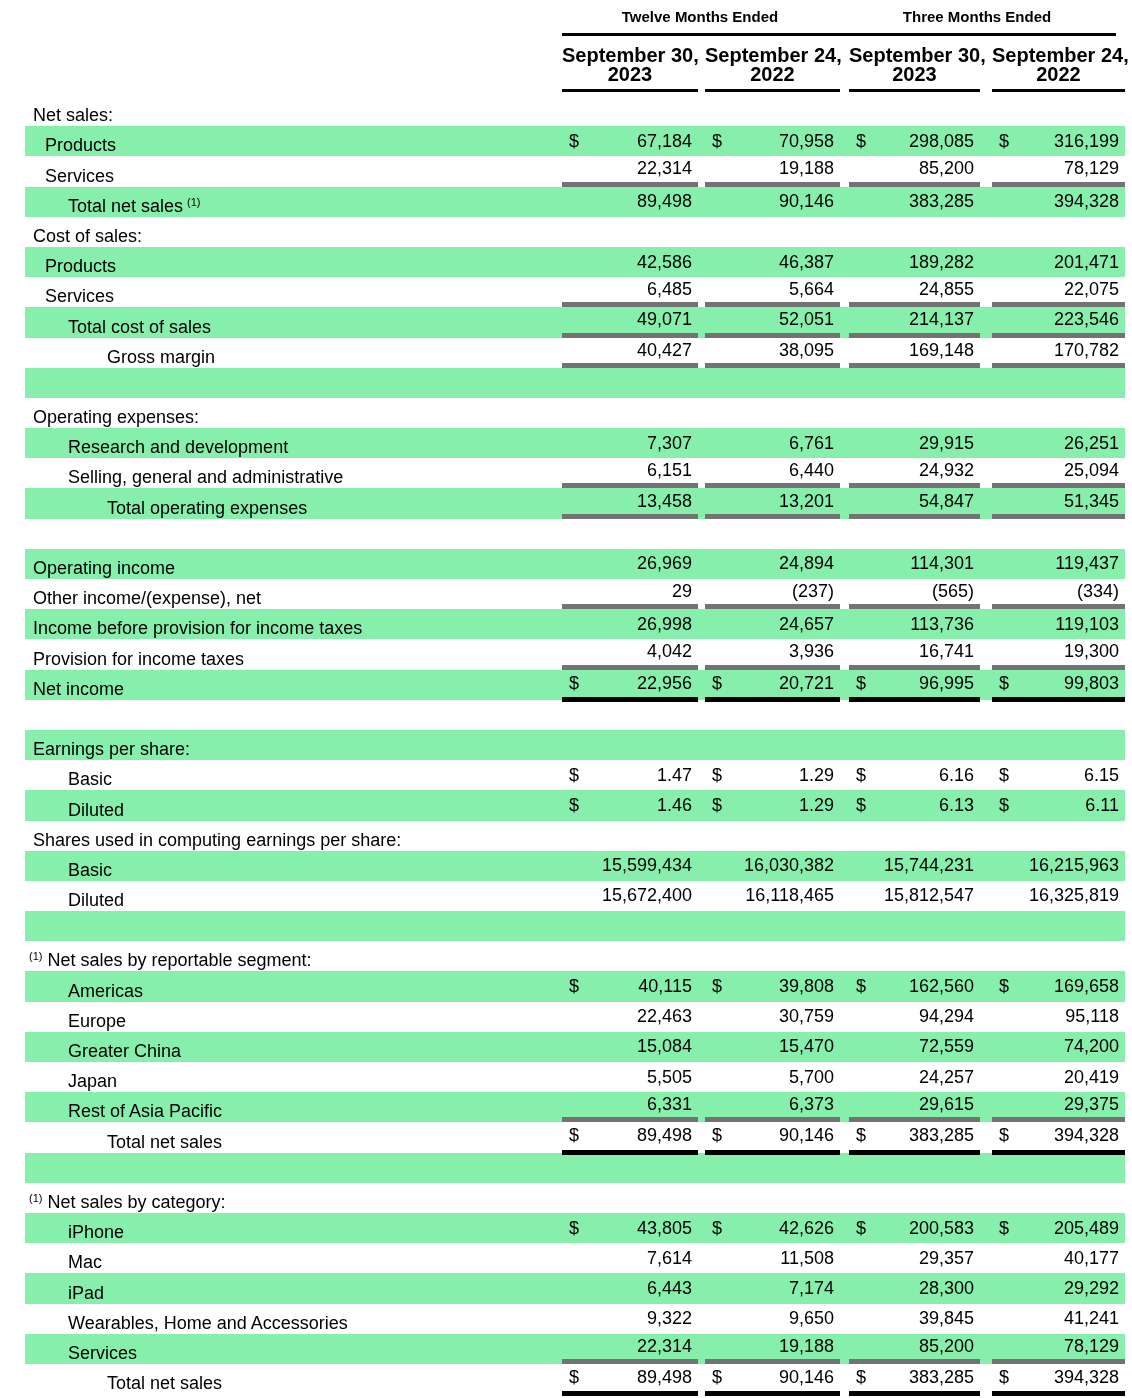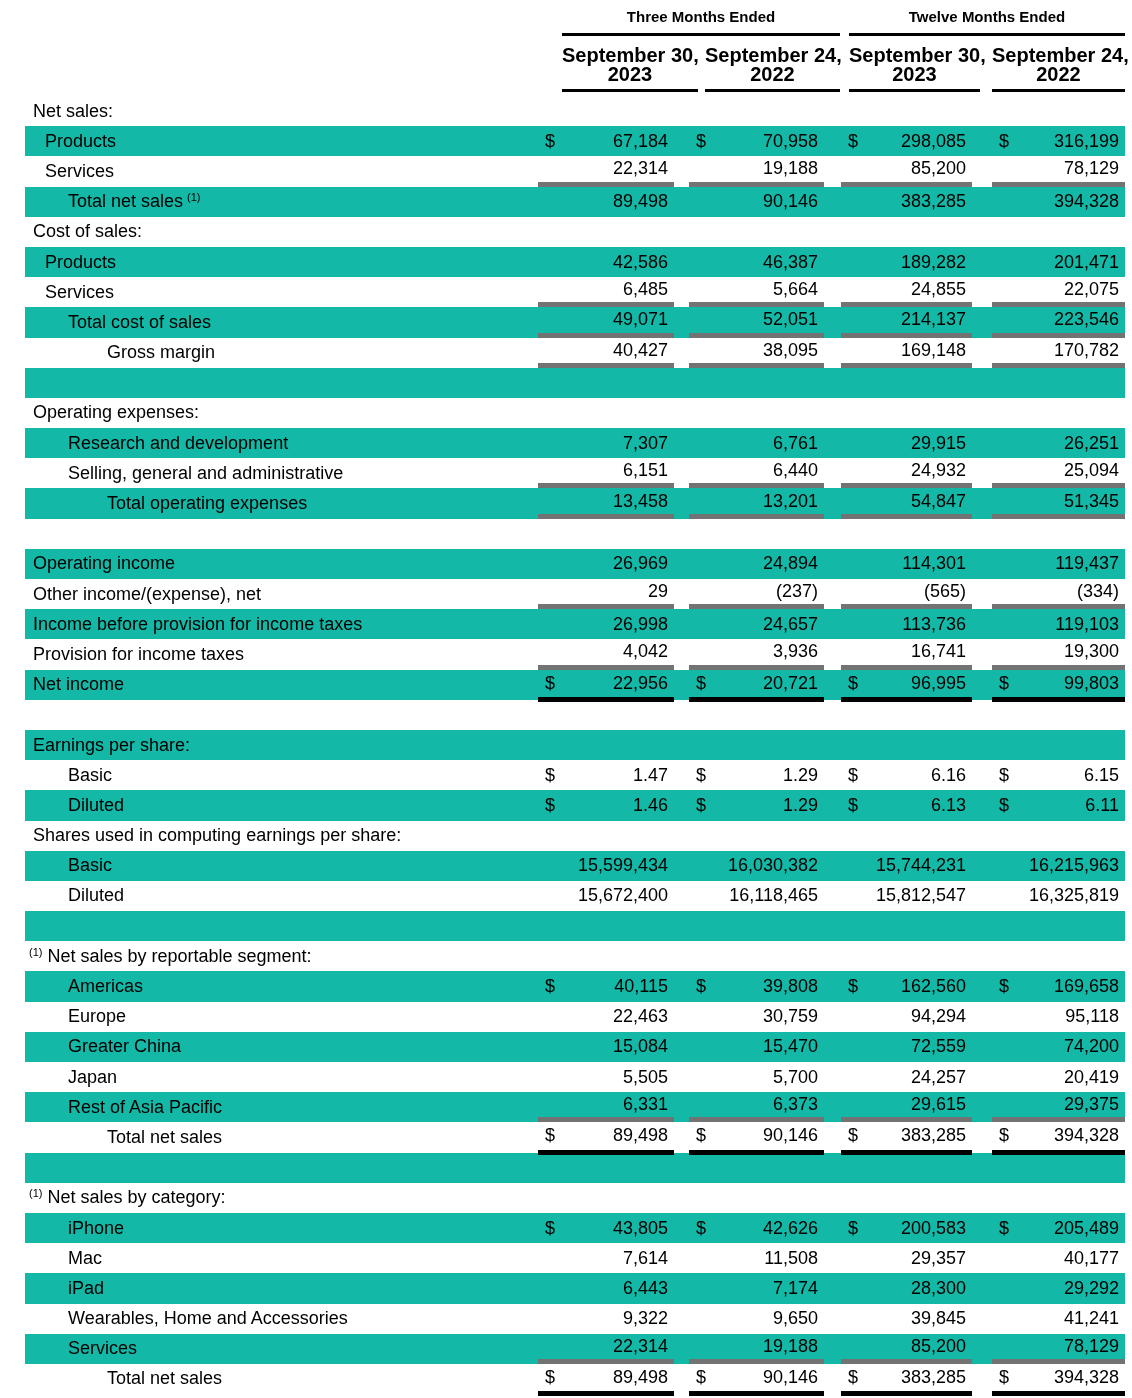--- a/index.html
+++ b/index.html
@@ -31,27 +31,26 @@
   }
   .colhead .hline { display:block; }
   .ch0 { width:136px; margin-right:7px; }
   .ch1 { width:135px; margin-right:9px; }
   .ch2 { width:131px; margin-right:12px; }
   .ch3 { width:133px; }
 
   
   .rows { margin-top:4px; }
   .row {
-    display:flex; align-items:center;
+    display:flex; align-items:flex-end;
     height:30.2px;
     margin:0 7px 0 25px;
     font-size:18px;
-    gap:8px;
   }
-  .row.shaded { background:#14b8a6; }
+  .row.shaded { background:#86efac; }
 
   .label-cell { flex:1; white-space:nowrap; overflow:hidden; }
   .label-cell.ind0 { padding-left:8px; }
   .label-cell.ind1 { padding-left:20px; }
   .label-cell.ind2 { padding-left:43px; }
   .label-cell.ind3 { padding-left:82px; }
   .label-cell.has-supb { padding-left:4px; }
 
   .fn-sup { font-size:11px; position:relative; top:-6px; }
   .fn-sup.sup-b { margin-right:5px; }
@@ -76,25 +75,25 @@
     content:""; position:absolute; left:0; right:0; bottom:-5px; height:3px;
     background:#000; z-index:3;
   }
 </style>
 </head>
 <body>
 
 <div class="sheet">
 
   <div class="head-groups">
+    <div class="group g1">
+      <span>Twelve Months Ended</span>
+    </div>
     <div class="group g0">
       <span>Three Months Ended</span>
-    </div>
-    <div class="group g1">
-      <span>Twelve Months Ended</span>
     </div>
   </div>
 
   <div class="head-cols">
     <div class="colhead ch0">
       <span class="hline">September 30,</span>
       <span class="hline">2023</span>
     </div>
     <div class="colhead ch1">
       <span class="hline">September 24,</span>

